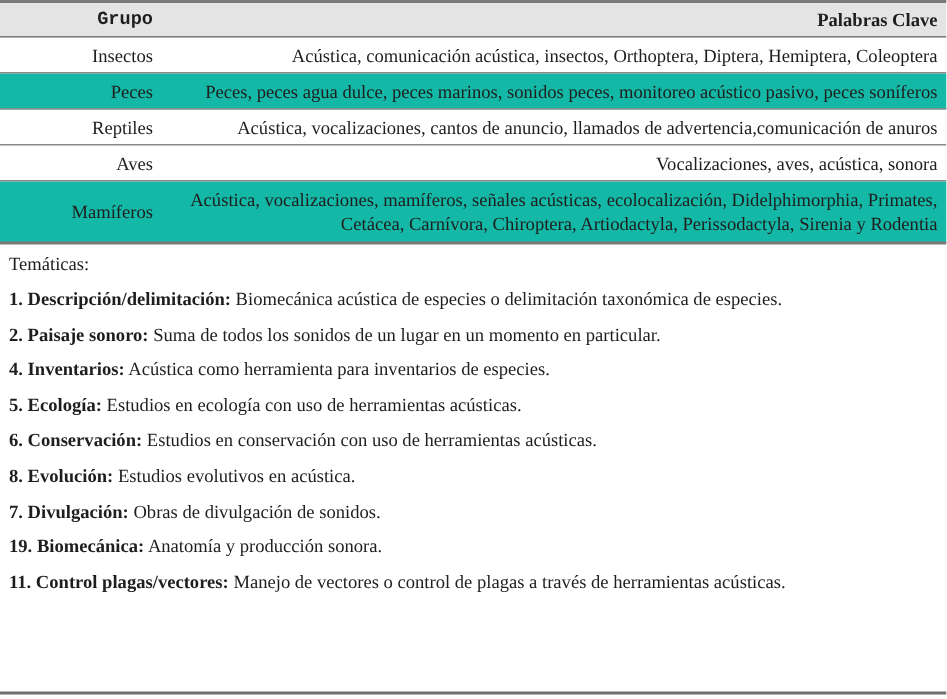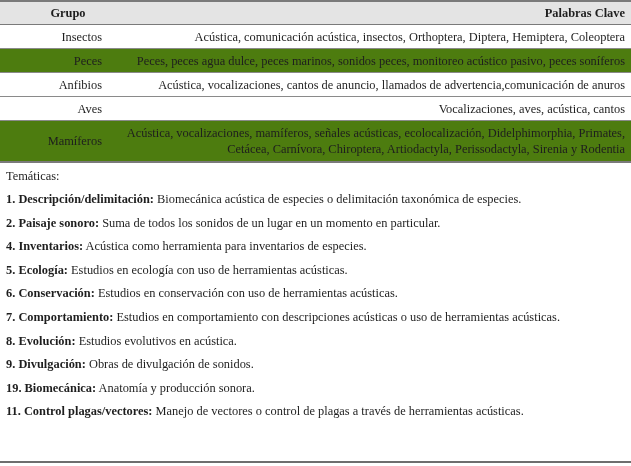--- a/index.html
+++ b/index.html
@@ -18,23 +18,23 @@
     table.kw th, table.kw td {
       padding: 0 6px; text-align: right; vertical-align: middle;
       border-top: 1px solid #8a8a8a;
       line-height: 16px;
     }
     table.kw thead th {
       border-top: 2px solid #7a7a7a;
       border-bottom: 1px solid #7a7a7a;
       height: 22px; font-weight: bold; background: #e4e4e4;
     }
-    table.kw thead th.grp { text-align: center; padding-left: 34px; }
+    table.kw thead th.grp { text-align: right; padding-left: 34px; font-family: Liberation Mono, monospace; }
     table.kw tbody td { height: 23px; }
-    table.kw tbody tr.shade td { background: #4d7c0f; }
+    table.kw tbody tr.shade td { background: #14b8a6; }
     table.kw tbody tr.tall td { height: 40px; }
     table.kw tbody tr.last td { border-bottom: 2px solid #7a7a7a; }
     .themes { padding: 2px 6px 0 6px; }
     .themes .title { font-weight: normal; height: 23px; line-height: 22px; }
     .themes .item { height: 23.6px; line-height: 22px; white-space: nowrap; }
     .themes .item b { font-weight: bold; }
     .bottom-rule { position: absolute; left: 0; top: 461px; width: 631px; height: 2px; background: #6e6e6e; }
   </style>
 </head>
 <body>
@@ -54,45 +54,44 @@
     <tbody>
       <tr>
         <td>Insectos</td>
         <td>Acústica, comunicación acústica, insectos, Orthoptera, Diptera, Hemiptera, Coleoptera</td>
       </tr>
       <tr class="shade">
         <td>Peces</td>
         <td>Peces, peces agua dulce, peces marinos, sonidos peces, monitoreo acústico pasivo, peces soníferos</td>
       </tr>
       <tr>
-        <td>Anfibios</td>
+        <td>Reptiles</td>
         <td>Acústica, vocalizaciones, cantos de anuncio, llamados de advertencia,comunicación de anuros</td>
       </tr>
       <tr>
         <td>Aves</td>
-        <td>Vocalizaciones, aves, acústica, cantos</td>
+        <td>Vocalizaciones, aves, acústica, sonora</td>
       </tr>
       <tr class="shade tall last">
         <td>Mamíferos</td>
         <td>
           <div>Acústica, vocalizaciones, mamíferos, señales acústicas, ecolocalización, Didelphimorphia, Primates,</div>
           <div>Cetácea, Carnívora, Chiroptera, Artiodactyla, Perissodactyla, Sirenia y Rodentia</div>
         </td>
       </tr>
     </tbody>
   </table>
 
   <div class="themes">
     <div class="title">Temáticas:</div>
     <div class="item"><b>1. Descripción/delimitación:</b><span> Biomecánica acústica de especies o delimitación taxonómica de especies.</span></div>
     <div class="item"><b>2. Paisaje sonoro:</b><span> Suma de todos los sonidos de un lugar en un momento en particular.</span></div>
     <div class="item"><b>4. Inventarios:</b><span> Acústica como herramienta para inventarios de especies.</span></div>
     <div class="item"><b>5. Ecología:</b><span> Estudios en ecología con uso de herramientas acústicas.</span></div>
     <div class="item"><b>6. Conservación:</b><span> Estudios en conservación con uso de herramientas acústicas.</span></div>
-    <div class="item"><b>7. Comportamiento:</b><span> Estudios en comportamiento con descripciones acústicas o uso de herramientas acústicas.</span></div>
     <div class="item"><b>8. Evolución:</b><span> Estudios evolutivos en acústica.</span></div>
-    <div class="item"><b>9. Divulgación:</b><span> Obras de divulgación de sonidos.</span></div>
+    <div class="item"><b>7. Divulgación:</b><span> Obras de divulgación de sonidos.</span></div>
     <div class="item"><b>19. Biomecánica:</b><span> Anatomía y producción sonora.</span></div>
     <div class="item"><b>11. Control plagas/vectores:</b><span> Manejo de vectores o control de plagas a través de herramientas acústicas.</span></div>
 
   </div>
   <div class="bottom-rule"></div>
 </div>
 
 </body></html>

